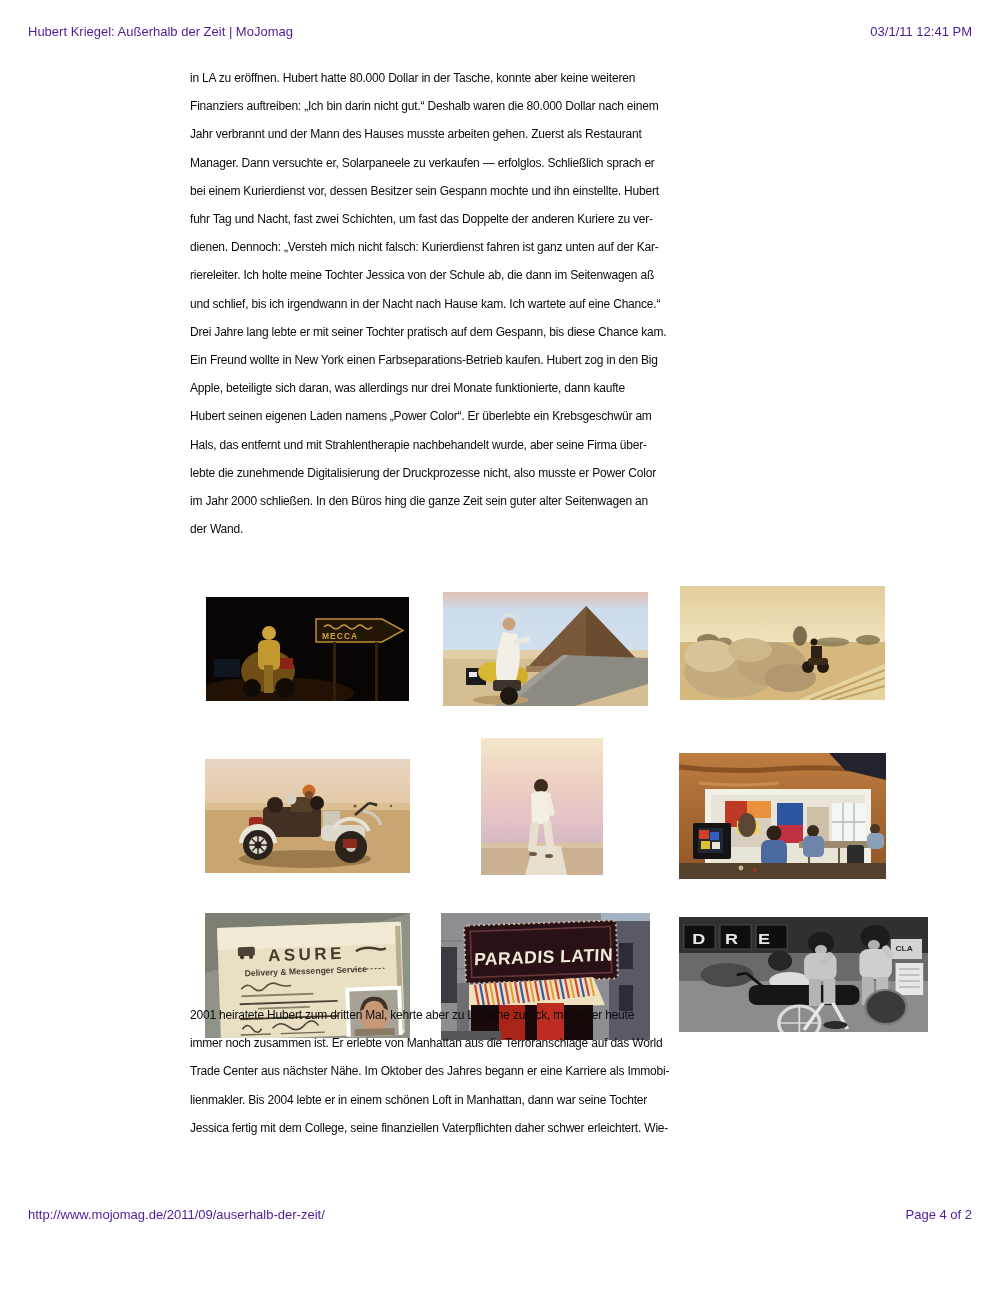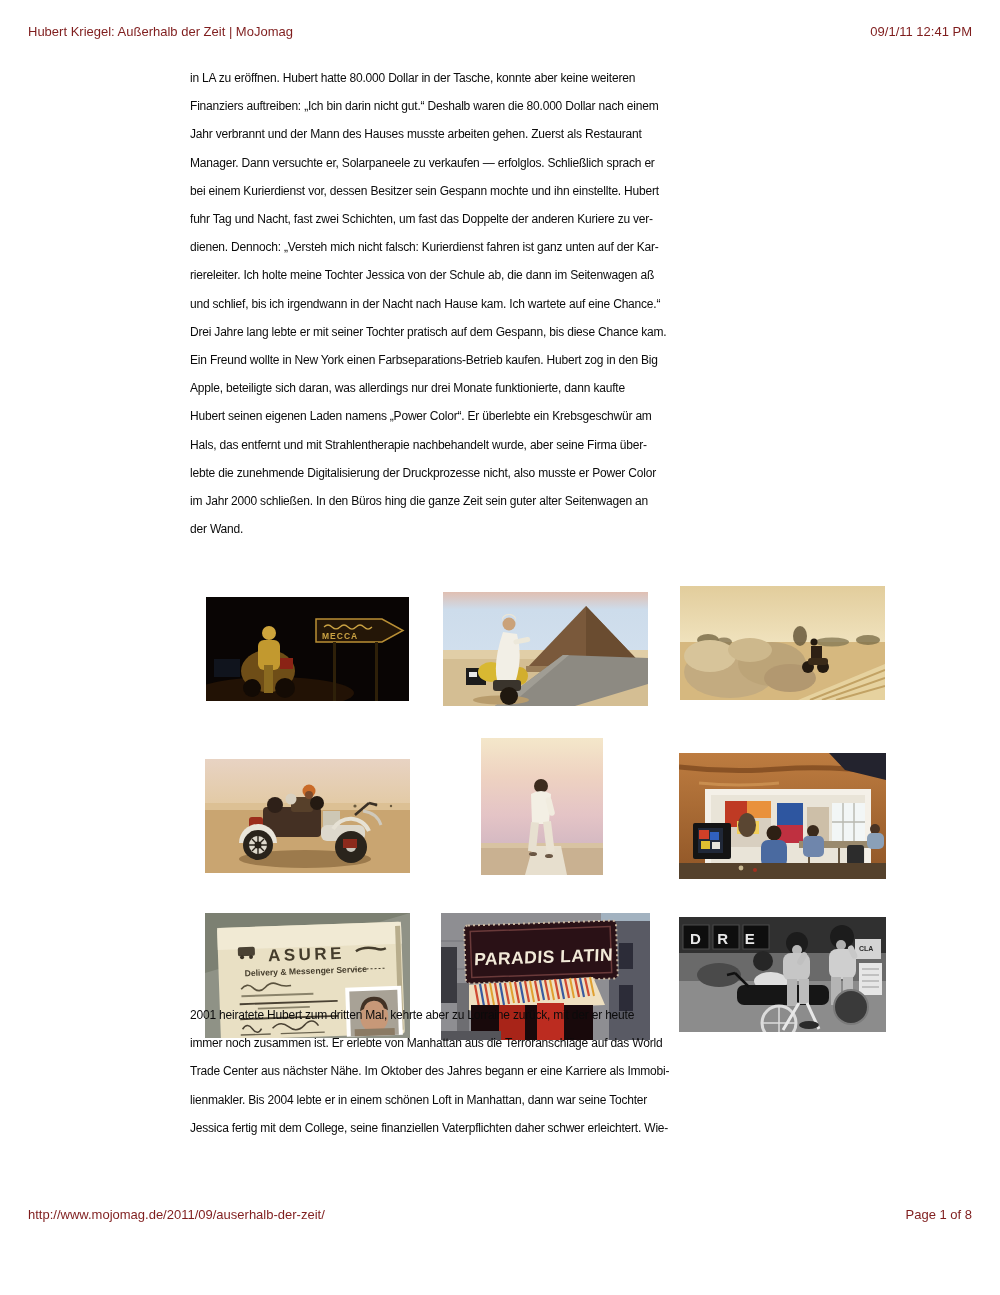--- a/index.html
+++ b/index.html
@@ -1,42 +1,42 @@
 <!DOCTYPE html>
 <html><head>
 <meta charset="utf-8">
 <style>
   html,body{margin:0;padding:0;background:#ffffff;}
   body{width:1000px;height:1295px;position:relative;font-family:"Liberation Sans",sans-serif;color:#0d0d0d;overflow:hidden;}
-  .hf{position:absolute;left:28px;right:28px;display:flex;justify-content:space-between;font-size:13px;color:#7f1d1d;}
+  .hf{position:absolute;left:28px;right:28px;display:flex;justify-content:space-between;font-size:13px;color:#4c1d95;}
   .hf-header{top:24px;}
   .hf-footer{top:1207px;}
   .para{position:absolute;left:190px;width:748px;margin:0;font-size:12px;line-height:28.2px;letter-spacing:-0.2px;white-space:pre-line;color:#0b0b0b;}
   #para-top{top:64px;}
   #para-bottom{top:1001px;}
   .photo{position:absolute;overflow:hidden;background:#b91c1c;}
   .photo svg{display:block;width:100%;height:100%;}
   
   #ph-mecca   {left:206px;top:597px;width:203px;height:104px;}
   #ph-pyramid {left:443px;top:592px;width:205px;height:114px;}
   #ph-dust    {left:680px;top:586px;width:205px;height:114px;}
   #ph-sidecar {left:205px;top:759px;width:205px;height:114px;}
   #ph-dusk    {left:481px;top:738px;width:122px;height:137px;}
   #ph-office  {left:679px;top:753px;width:207px;height:126px;}
   #ph-idcard  {left:205px;top:913px;width:205px;height:125px;}
   #ph-paradis {left:441px;top:913px;width:209px;height:127px;}
-  #ph-bwkids  {left:679px;top:917px;width:207px;height:115px;}
+  #ph-bwkids  {left:679px;top:917px;width:249px;height:115px;}
   .svg-label{font-family:"Liberation Sans",sans-serif;}
 </style>
 </head>
 <body>
 
 <div class="hf hf-header">
   <span>Hubert Kriegel: Außerhalb der Zeit | MoJomag</span>
-  <span>09/1/11 12:41 PM</span>
+  <span>03/1/11 12:41 PM</span>
 </div>
 
 <p class="para" id="para-top">in LA zu eröffnen. Hubert hatte 80.000 Dollar in der Tasche, konnte aber keine weiteren
 Finanziers auftreiben: „Ich bin darin nicht gut.“ Deshalb waren die 80.000 Dollar nach einem
 Jahr verbrannt und der Mann des Hauses musste arbeiten gehen. Zuerst als Restaurant
 Manager. Dann versuchte er, Solarpaneele zu verkaufen — erfolglos. Schließlich sprach er
 bei einem Kurierdienst vor, dessen Besitzer sein Gespann mochte und ihn einstellte. Hubert
 fuhr Tag und Nacht, fast zwei Schichten, um fast das Doppelte der anderen Kuriere zu ver-
 dienen. Dennoch: „Versteh mich nicht falsch: Kurierdienst fahren ist ganz unten auf der Kar-
 riereleiter. Ich holte meine Tochter Jessica von der Schule ab, die dann im Seitenwagen aß
@@ -341,14 +341,14 @@
 </div>
 
 <p class="para" id="para-bottom">2001 heiratete Hubert zum dritten Mal, kehrte aber zu Lorraine zurück, mit der er heute
 immer noch zusammen ist. Er erlebte von Manhattan aus die Terroranschläge auf das World
 Trade Center aus nächster Nähe. Im Oktober des Jahres begann er eine Karriere als Immobi-
 lienmakler. Bis 2004 lebte er in einem schönen Loft in Manhattan, dann war seine Tochter
 Jessica fertig mit dem College, seine finanziellen Vaterpflichten daher schwer erleichtert. Wie-</p>
 
 <div class="hf hf-footer">
   <span>http://www.mojomag.de/2011/09/auserhalb-der-zeit/</span>
-  <span>Page 1 of 8</span>
+  <span>Page 4 of 2</span>
 </div>
 
 </body></html>

